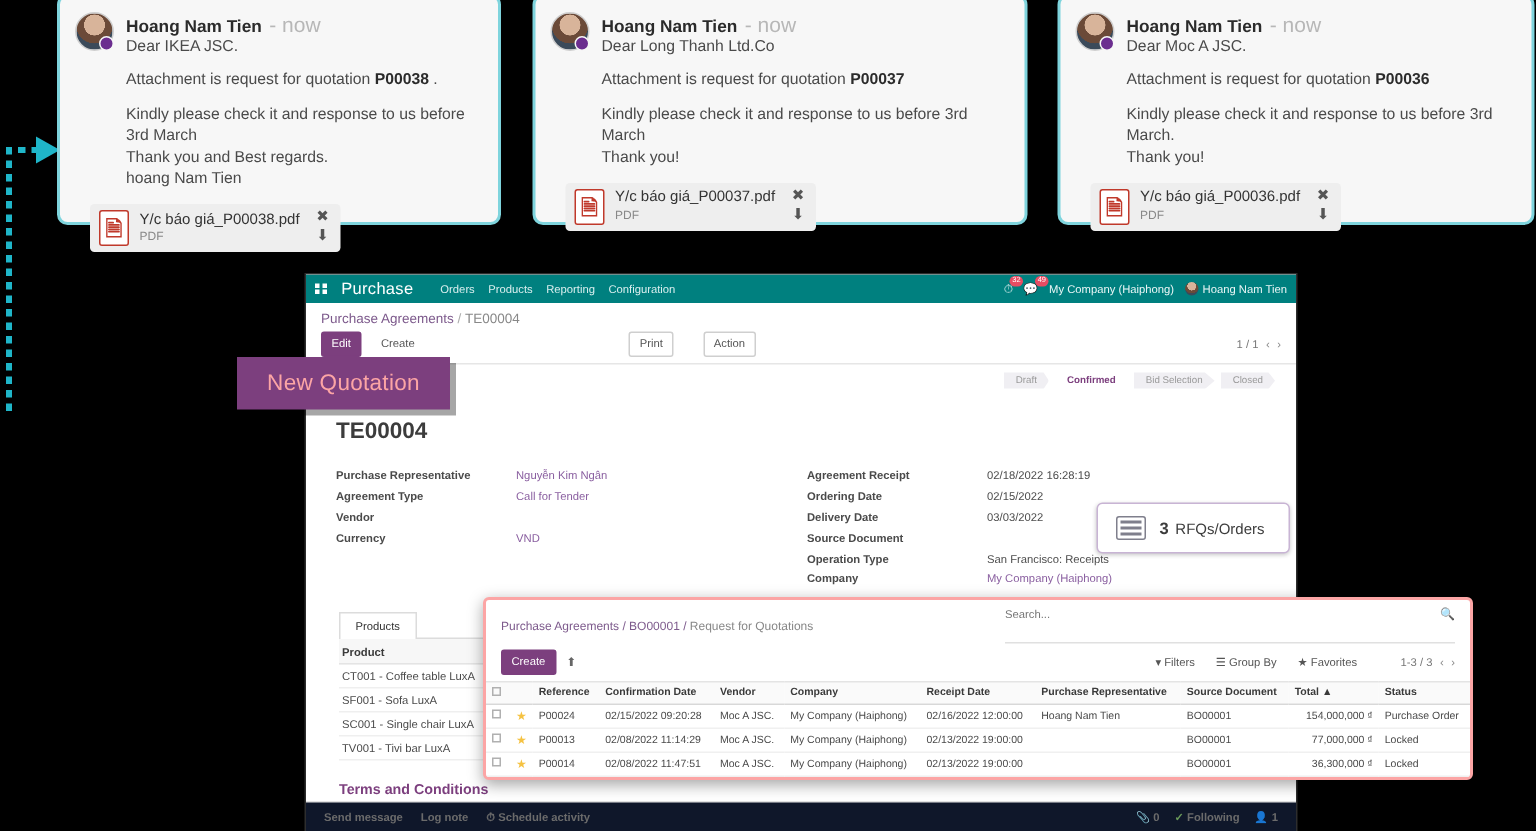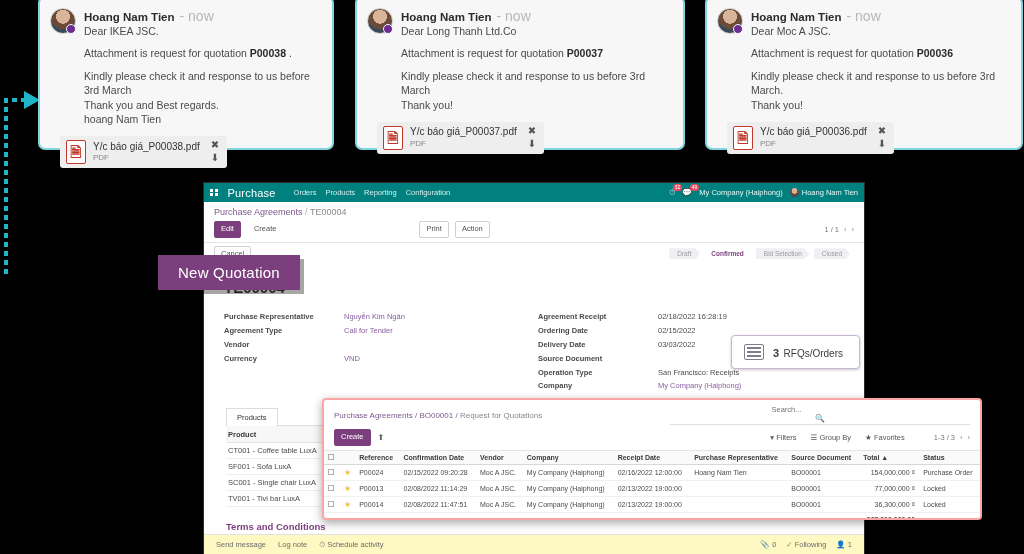--- a/index.html
+++ b/index.html
@@ -96,21 +96,21 @@
   .cp {
     display: flex; align-items: center; padding: 2px 10px 4px; gap: 6px;
     border-bottom: 1px solid #e6e6e6; position: relative;
   }
   .btn {
     font-size: 7.5px; padding: 2px 6px; border: 1px solid #cfcfcf; background: #fff;
     color: #555; border-radius: 2px; line-height: 1.4; white-space: nowrap;
   }
   .btn.primary { background: #7c3f7e; border-color: #7c3f7e; color: #fff; }
   .btn.flat { border-color: transparent; }
-  .cp-mid { display: flex; gap: 6px; margin-left: 130px; }
+  .cp-mid { display: flex; gap: 20px; margin-left: 130px; }
   .pager { margin-left: auto; display: flex; align-items: center; gap: 5px; font-size: 7.5px; color: #777; }
   .pager b { font-weight: normal; }
   .pg-arrow { cursor: pointer; color: #888; }
 
   .statusrow { display: flex; align-items: center; padding: 3px 10px; gap: 6px; }
   .status-steps { margin-left: auto; display: flex; }
   .step {
     font-size: 6.5px; color: #9a9a9a; background: #f0eff3; padding: 2px 8px;
     position: relative; margin-right: 4px; clip-path: polygon(0 0, 88% 0, 100% 50%, 88% 100%, 0 100%);
   }
@@ -146,47 +146,47 @@
     border-bottom: none; background: transparent;
   }
   .tab.active { background: #fff; border-color: #dcdcdc; color: #333; position: relative; top: 1px; }
   .ptable { width: 235px; }
   .pth { font-size: 7.5px; font-weight: bold; color: #3a3a3a; padding: 4px 4px 3px 2px; border-bottom: 1px solid #e4e4e4; background:#f7f7f7;}
   .ptd { font-size: 7.5px; color: #4a4a4a; padding: 3px 4px 3px 2px; border-bottom: 1px solid #efefef; }
   .terms { font-size: 9.5px; color: #7c3f7e; font-weight: bold; margin: 14px 0 0 10px; }
 
   .chatter {
     position: absolute; left: 0; bottom: 0; width: 660px; height: 20px;
-    border-top: 1px solid #e2e2e2; background: #fef9c3;
-    display: flex; align-items: center; padding: 0 12px; gap: 12px;
+    border-top: 1px solid #e2e2e2; background: #0f172a;
+    display: flex; align-items: center; padding: 0 12px; gap: 12px; font-weight: bold;
   }
   .chatter span { font-size: 7.5px; color: #6b6b6b; }
   .chatter .right { margin-left: auto; display: flex; gap: 10px; align-items: center; }
   .chatter .foll { color: #6a9a5a; }
 
   
   .callout {
-    position: absolute; left: 158px; top: 255px; width: 142px; height: 35px;
-    background: #7c3f7e; color: #ffffff; display: flex; align-items: center;
+    position: absolute; left: 158px; top: 238px; width: 142px; height: 35px;
+    background: #7c3f7e; color: #fca5a5; display: flex; align-items: center;
     justify-content: center; font-size: 15px; letter-spacing: .2px;
     box-shadow: 4px 4px 0 rgba(0,0,0,.35);
   }
 
   
   .dialog {
     position: absolute; left: 322px; top: 398px; width: 660px; height: 122px;
     background: #ffffff; border: 2px solid #fca5a5; border-radius: 4px;
     box-shadow: 0 3px 10px rgba(0,0,0,.35); overflow: hidden;
   }
   .dlg-head { display: flex; align-items: center; padding: 5px 10px 1px; }
   .dlg-bc { font-size: 8px; color: #7d5a8c; }
   .dlg-bc .cur { color: #888; }
   .dlg-search {
     margin-left: auto; width: 300px; display: flex; align-items: center;
-    border-bottom: 1px solid #e0e0e0; padding-bottom: 1px; flex-direction: column;
+    border-bottom: 1px solid #e0e0e0; padding-bottom: 14px;
   }
   .dlg-search input {
     border: none; outline: none; font-size: 7.5px; color: #888; flex: 1;
     font-family: "Liberation Sans", sans-serif; background: transparent;
   }
   .dlg-search .mag { font-size: 8px; color: #777; }
   .dlg-cp { display: flex; align-items: center; padding: 3px 10px 4px; gap: 7px; }
   .dl-icon { font-size: 8px; color: #666; }
   .dlg-filters { margin-left: auto; display: flex; gap: 14px; justify-content: flex-end; }
   .dlg-filters span { font-size: 7.5px; color: #555; }

